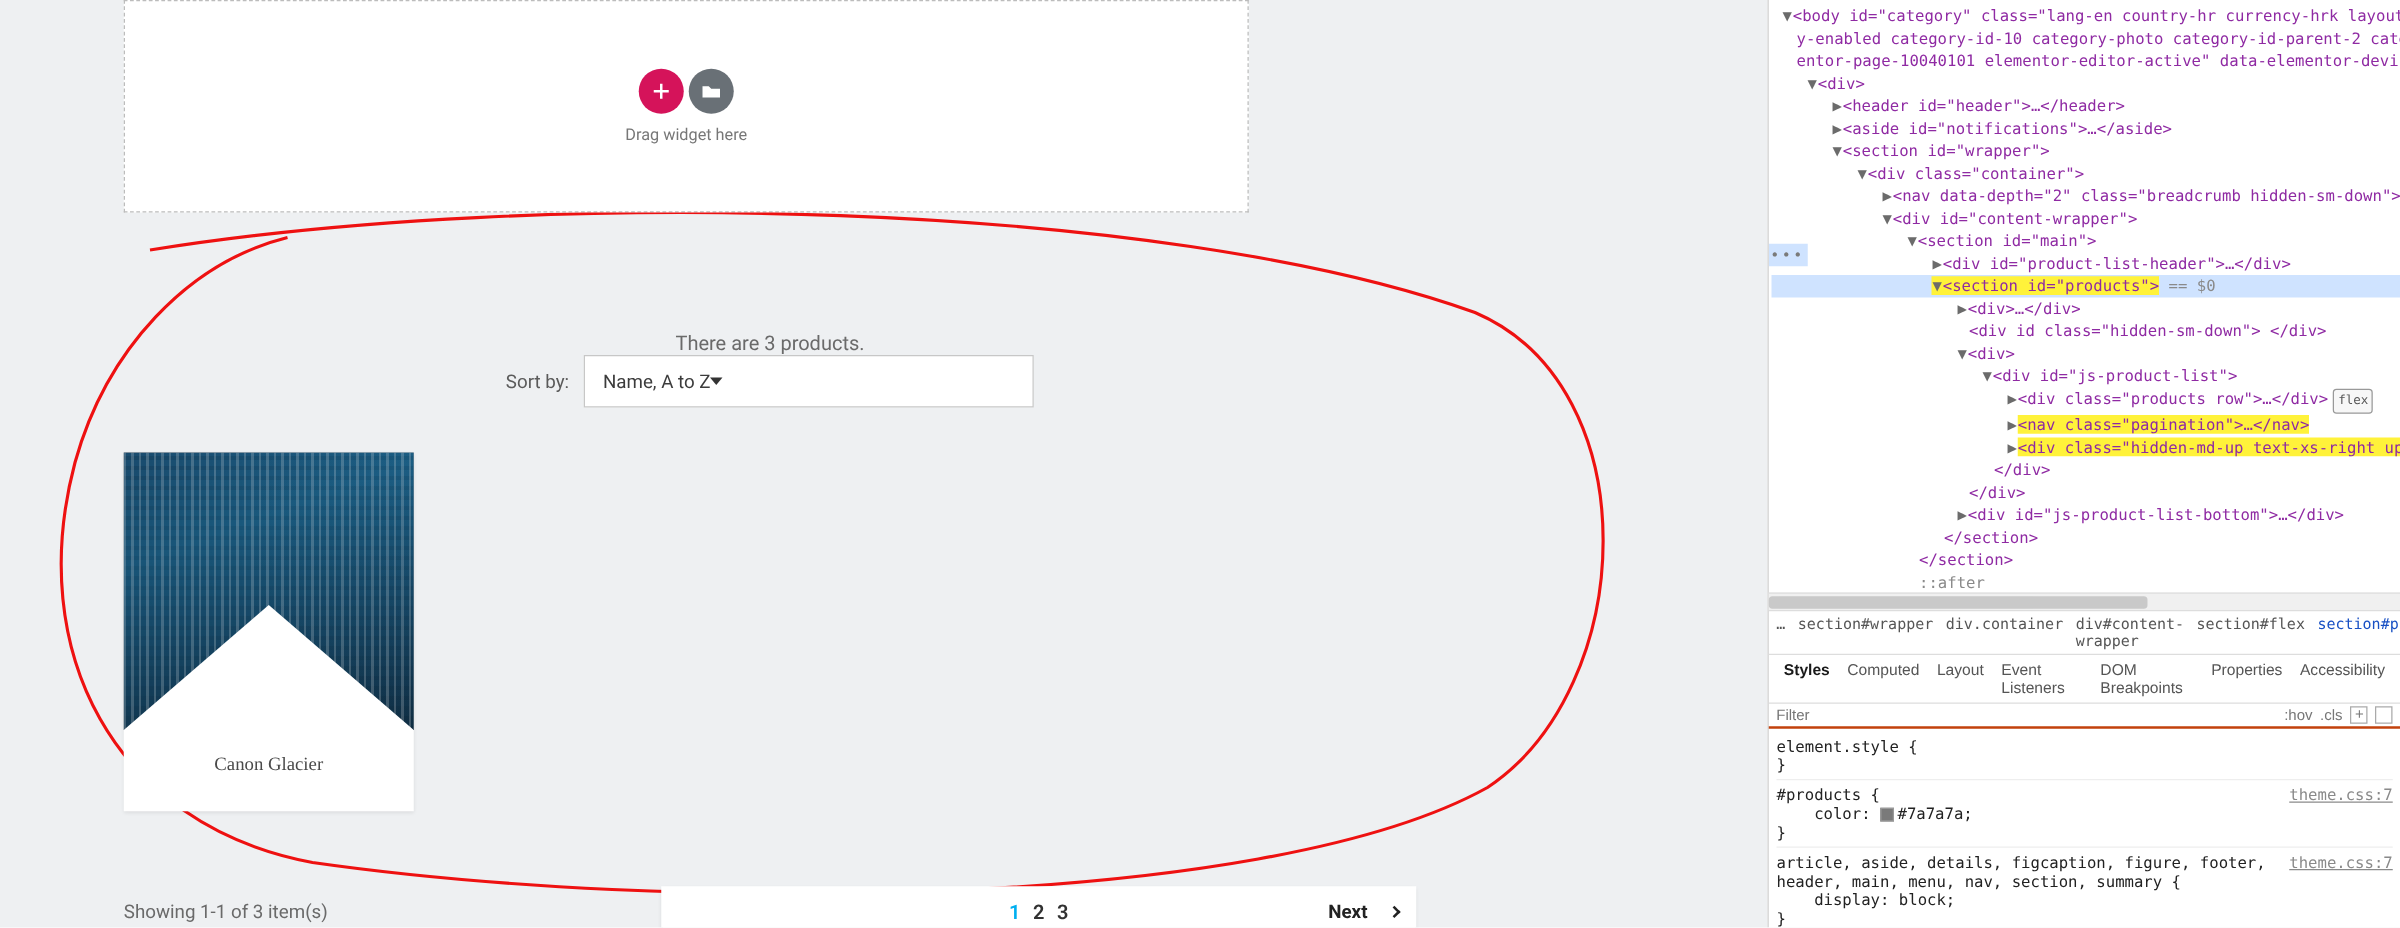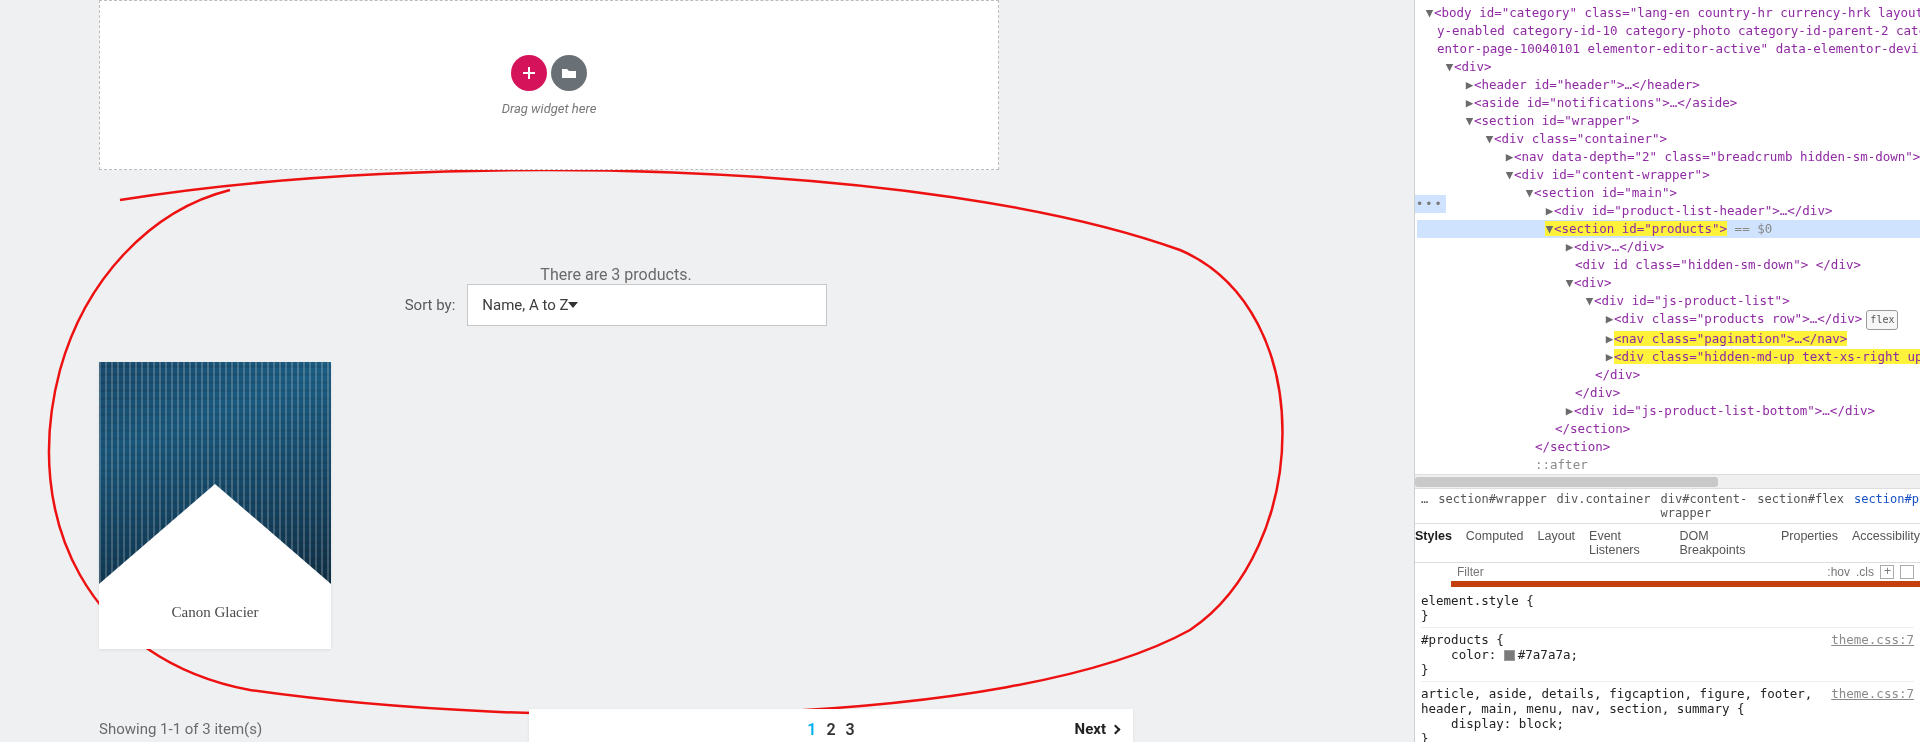--- a/index.html
+++ b/index.html
@@ -7,21 +7,21 @@
 
 
 .page-area { position: absolute; left: 0; top: 0; width: 1414px; height: 742px; background: #eef0f2; }
 
 
 .widget-zone { position: absolute; left: 99px; top: 0; width: 900px; height: 170px; background: #fff; border: 1px dashed #bcbcbc; }
 .widget-inner { display:flex; flex-direction:column; align-items:center; justify-content:center; height:100%; gap:10px;}
 .circle-btn { width: 36px; height: 36px; border-radius: 50%; display: inline-flex; align-items: center; justify-content: center; color: #fff; font-size: 18px; }
 .circle-pink { background: #d5135a; }
 .circle-gray { background: #697076; }
-.drag-hint { font-style: italic; color: #777; font-size: 13px; }
+.drag-hint { color: #777; font-size: 13px; }
 
 
 .listing { position: absolute; left: 99px; top: 265px; width: 1034px; }
 .listing-header { display:flex; justify-content:space-between; align-items:center; font-size:16px; color:#6a6a6a;flex-direction:column; }
 .sort-wrap { display:flex; align-items:center; gap:12px; }
 .sort-label { color:#5a5a5a; font-size:15px; }
 .sort-select { width: 360px; height: 42px; border:1px solid #c7c7c7; background:#fff; display:flex; align-items:center; justify-content:flex-start; padding:0 14px; color:#3c3c3c; font-size:15px; }
 .caret { width:0; height:0; border-left:5px solid transparent; border-right:5px solid transparent; border-top:6px solid #333; }
 
 .products-row { margin-top: 36px; display:flex;font-family:Liberation Serif, serif; }
@@ -40,21 +40,21 @@
   background:#fff;
   clip-path: polygon(0 100%, 50% 0, 100% 100%);
 }
 .product-title { text-align:center; padding:20px 8px 28px; color:#4a4a4a; font-size:15px; }
 
 .listing-footer { margin-top: 60px; display:flex; align-items:center; }
 .showing { color:#6a6a6a; font-size:15px; width: 430px; }
 .pager { flex:1; background:#fff; height:40px; box-shadow:0 1px 3px rgba(0,0,0,.08); display:flex; align-items:center; justify-content:center; position:relative; }
 .pager-pages { display:flex; gap:10px; font-size:16px; font-weight:600; color:#323232; }
 .pager-pages .current { color:#00aff0; }
-.pager-next { position:absolute; right:14px; display:flex; align-items:center; gap:6px; font-weight:700; color:#222; font-size:15px; }
+.pager-next { position:absolute; right:14px; display:flex; align-items:center; gap:18px; font-weight:700; color:#222; font-size:15px; }
 .chev-right { display:inline-block; width:7px; height:7px; border-top:2px solid #222; border-right:2px solid #222; transform:rotate(45deg); }
 
 
 .hand-circle { position:absolute; left: 30px; top: 170px; width: 1270px; height: 550px; pointer-events:none; }
 
 
 .devtools { position:absolute; right:0; top:0; width:506px; height:742px; background:#fff; font-family: Menlo, Consolas, monospace; font-size:12.5px; color:#222; border-left:1px solid #d0d0d0; display:flex; flex-direction:column;}
 .dom-tree { flex: 0 0 474px; overflow:auto; padding:4px 0 4px 2px; line-height:18px; }
 .dom-tree .ln { white-space:nowrap; }
 .dom-tree .tw { display:inline-block; width:9px; text-align:center; color:#6b6b6b; cursor:pointer;}
@@ -62,23 +62,23 @@
 .dom-tree .gray { color:#8a8a8a; }
 .dom-tree .sel { background:#cfe3ff; }
 .dom-tree .flexbadge { display:inline-block; border:1px solid #999; border-radius:3px; font-size:10px; padding:0 3px; margin-left:4px; color:#555; background:#f7f7f7;}
 .dom-tree .hl { background:#fff23a; }
 .dot-marker { position:absolute; left:-1px; top:195px; color:#7a7a7a; font-size:12px; letter-spacing:2px; background:#cfe3ff; padding:0 2px;}
 .hscroll { height:14px; background:#f0f0f0; border-top:1px solid #ddd; position:relative;}
 .hscroll .thumb{ position:absolute; left:0; top:2px; height:10px; width:60%; background:#c9c9c9; border-radius:3px;}
 
 .crumb-bar { border-top:1px solid #ddd; border-bottom:1px solid #ddd; padding:3px 6px; color:#555; display:flex; gap:10px; font-size:12px;}
 .crumb-bar span.sel { color:#1850c4; }
-.tabs { display:flex; gap:14px; padding:5px 0; border-bottom:1px solid #ddd; font-family:-apple-system,Arial,sans-serif; font-size:12.5px; color:#555;}
+.tabs { display:flex; gap:14px; padding:5px 12px; border-bottom:1px solid #ddd; font-family:-apple-system,Arial,sans-serif; font-size:12.5px; color:#555;}
 .tabs .active { color:#1a1a1a; font-weight:600;}
-.filter-row { display:flex; align-items:center; border-bottom:6px solid #c2410c; padding:2px 6px; font-family:-apple-system,Arial,sans-serif; font-size:12px; color:#777;margin-left:36px;}
+.filter-row { display:flex; align-items:center; border-bottom:2px solid #c2410c; padding:2px 6px; font-family:-apple-system,Arial,sans-serif; font-size:12px; color:#777;}
 .filter-row input { border:none; outline:none; flex:1; font-size:12px; color:#555;}
 .filter-row .tools { display:flex; gap:6px; align-items:center;}
 .filter-row .box { width:14px; height:14px; border:1px solid #aaa;}
 .styles { flex:1; overflow:auto; padding:2px 6px 24px; font-size:12.5px;}
 .styles .block { border-bottom:1px solid #eee; padding:4px 0;}
 .styles .src { float:right; color:#8a8a8a; text-decoration:underline;}
 .styles .sw { display:inline-block; width:11px; height:11px; border:1px solid #999; vertical-align:middle; margin-right:3px;}
 .ind { display:inline-block; }
 </style>
 </head>

